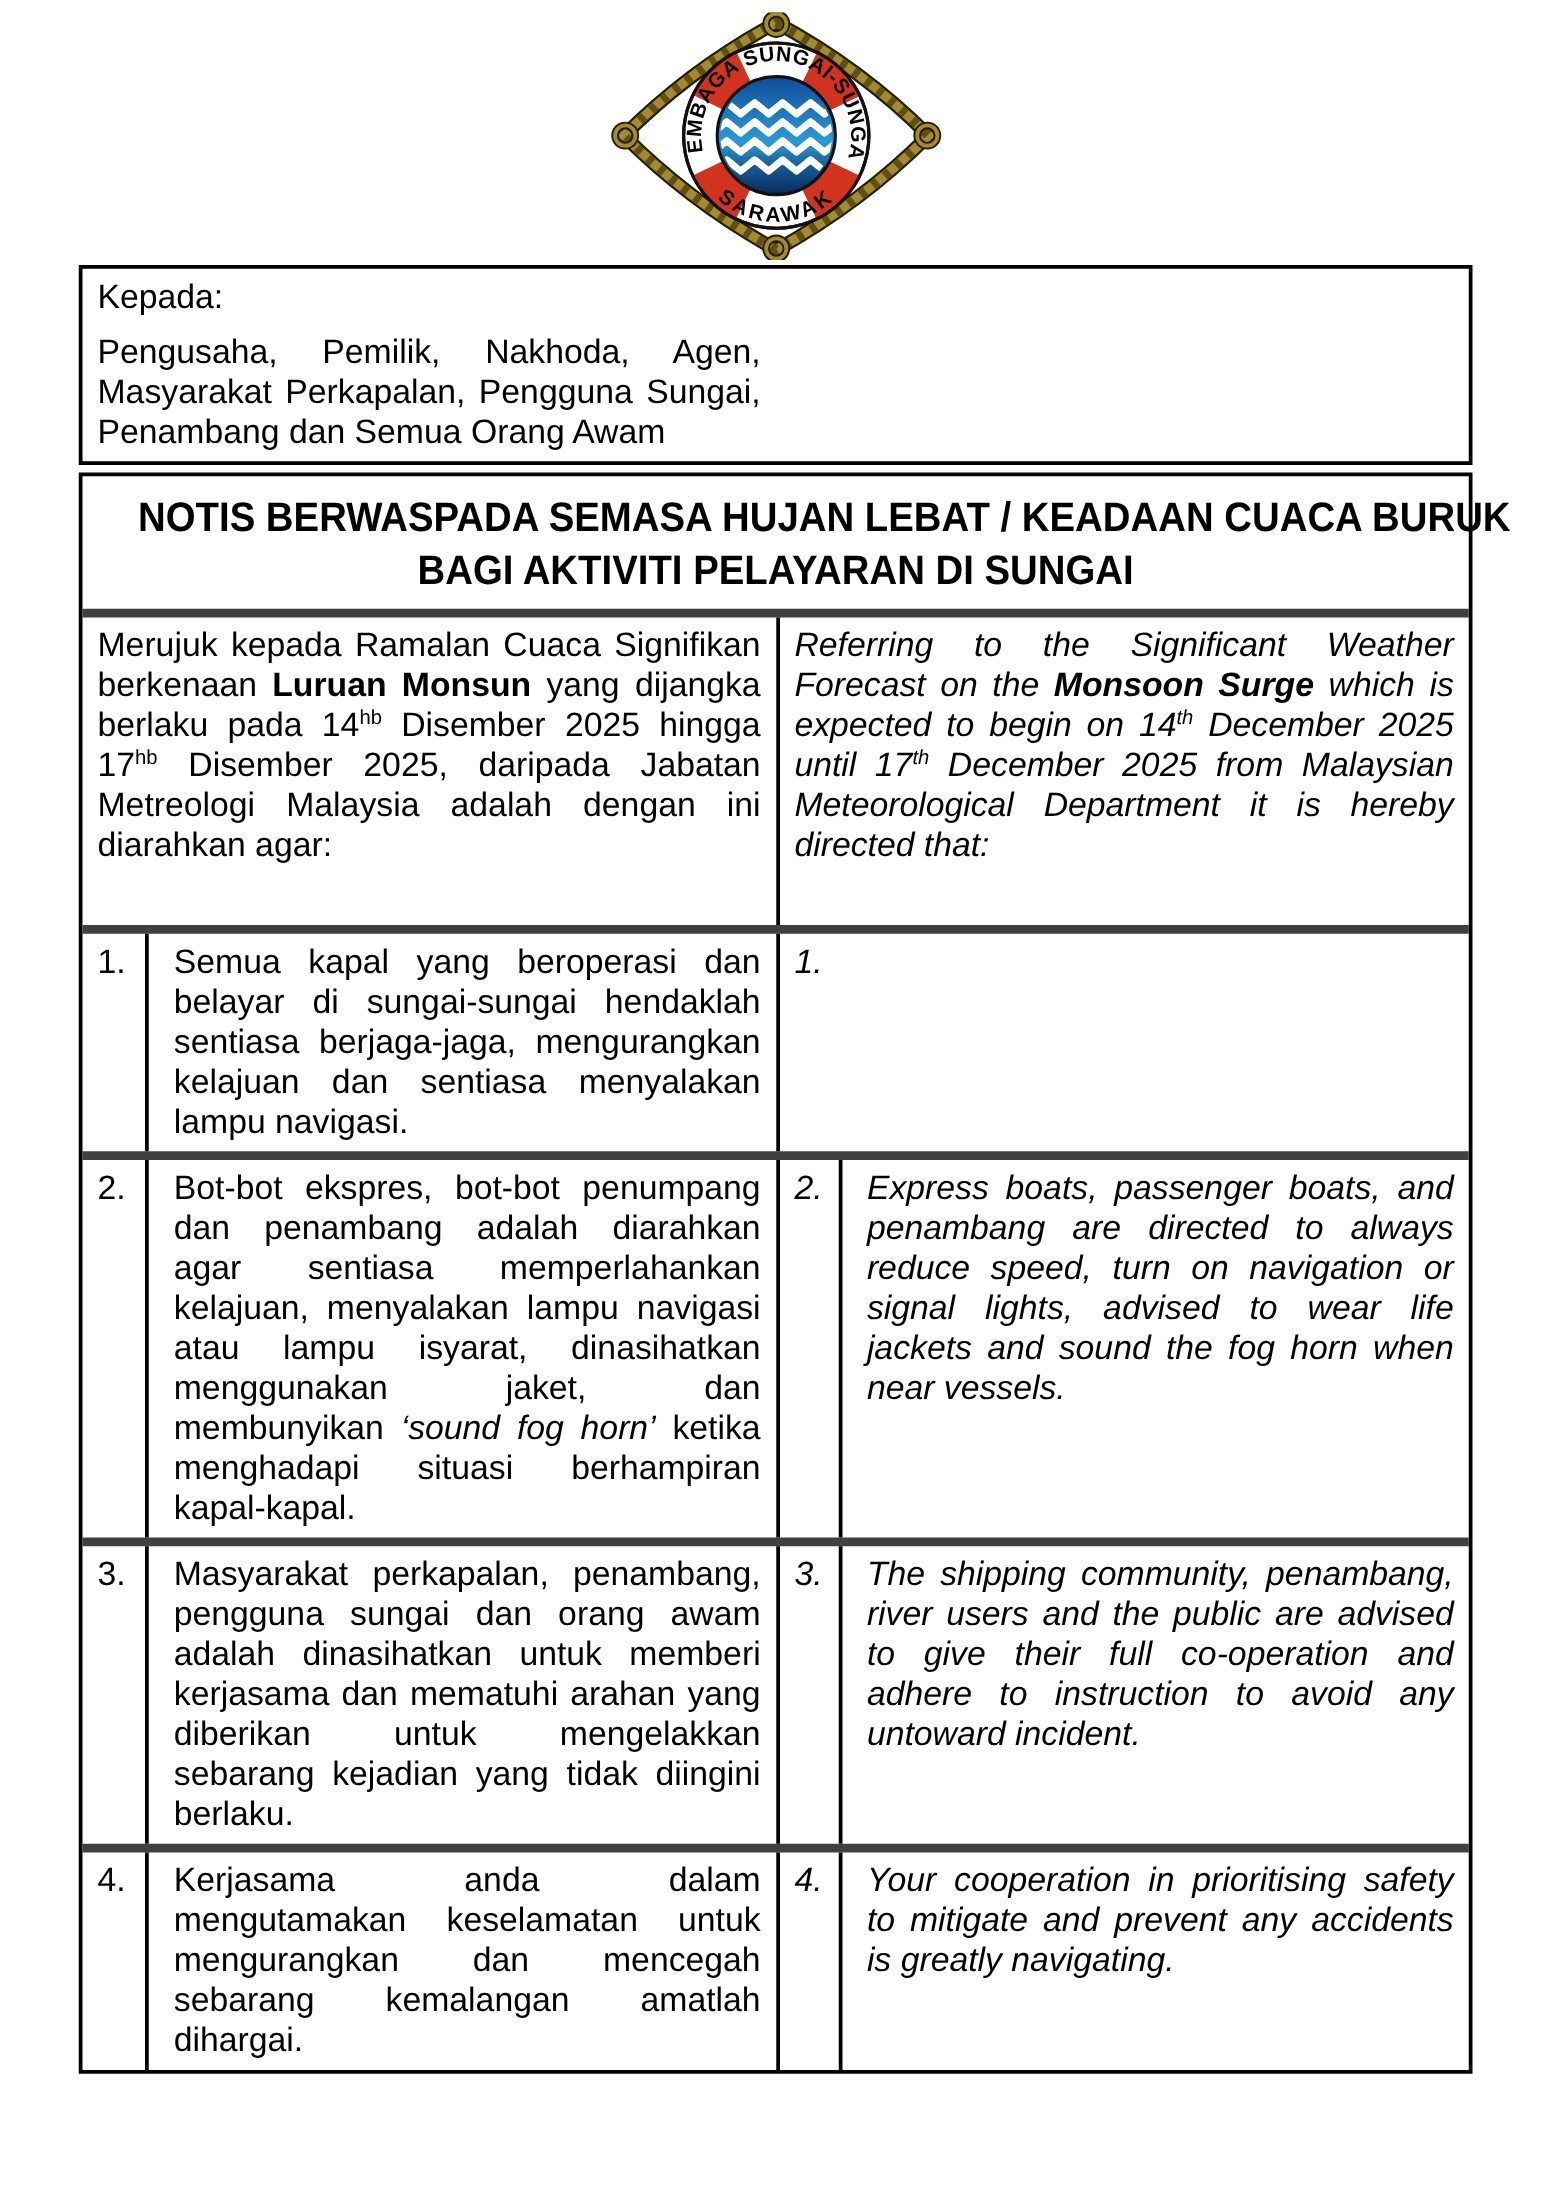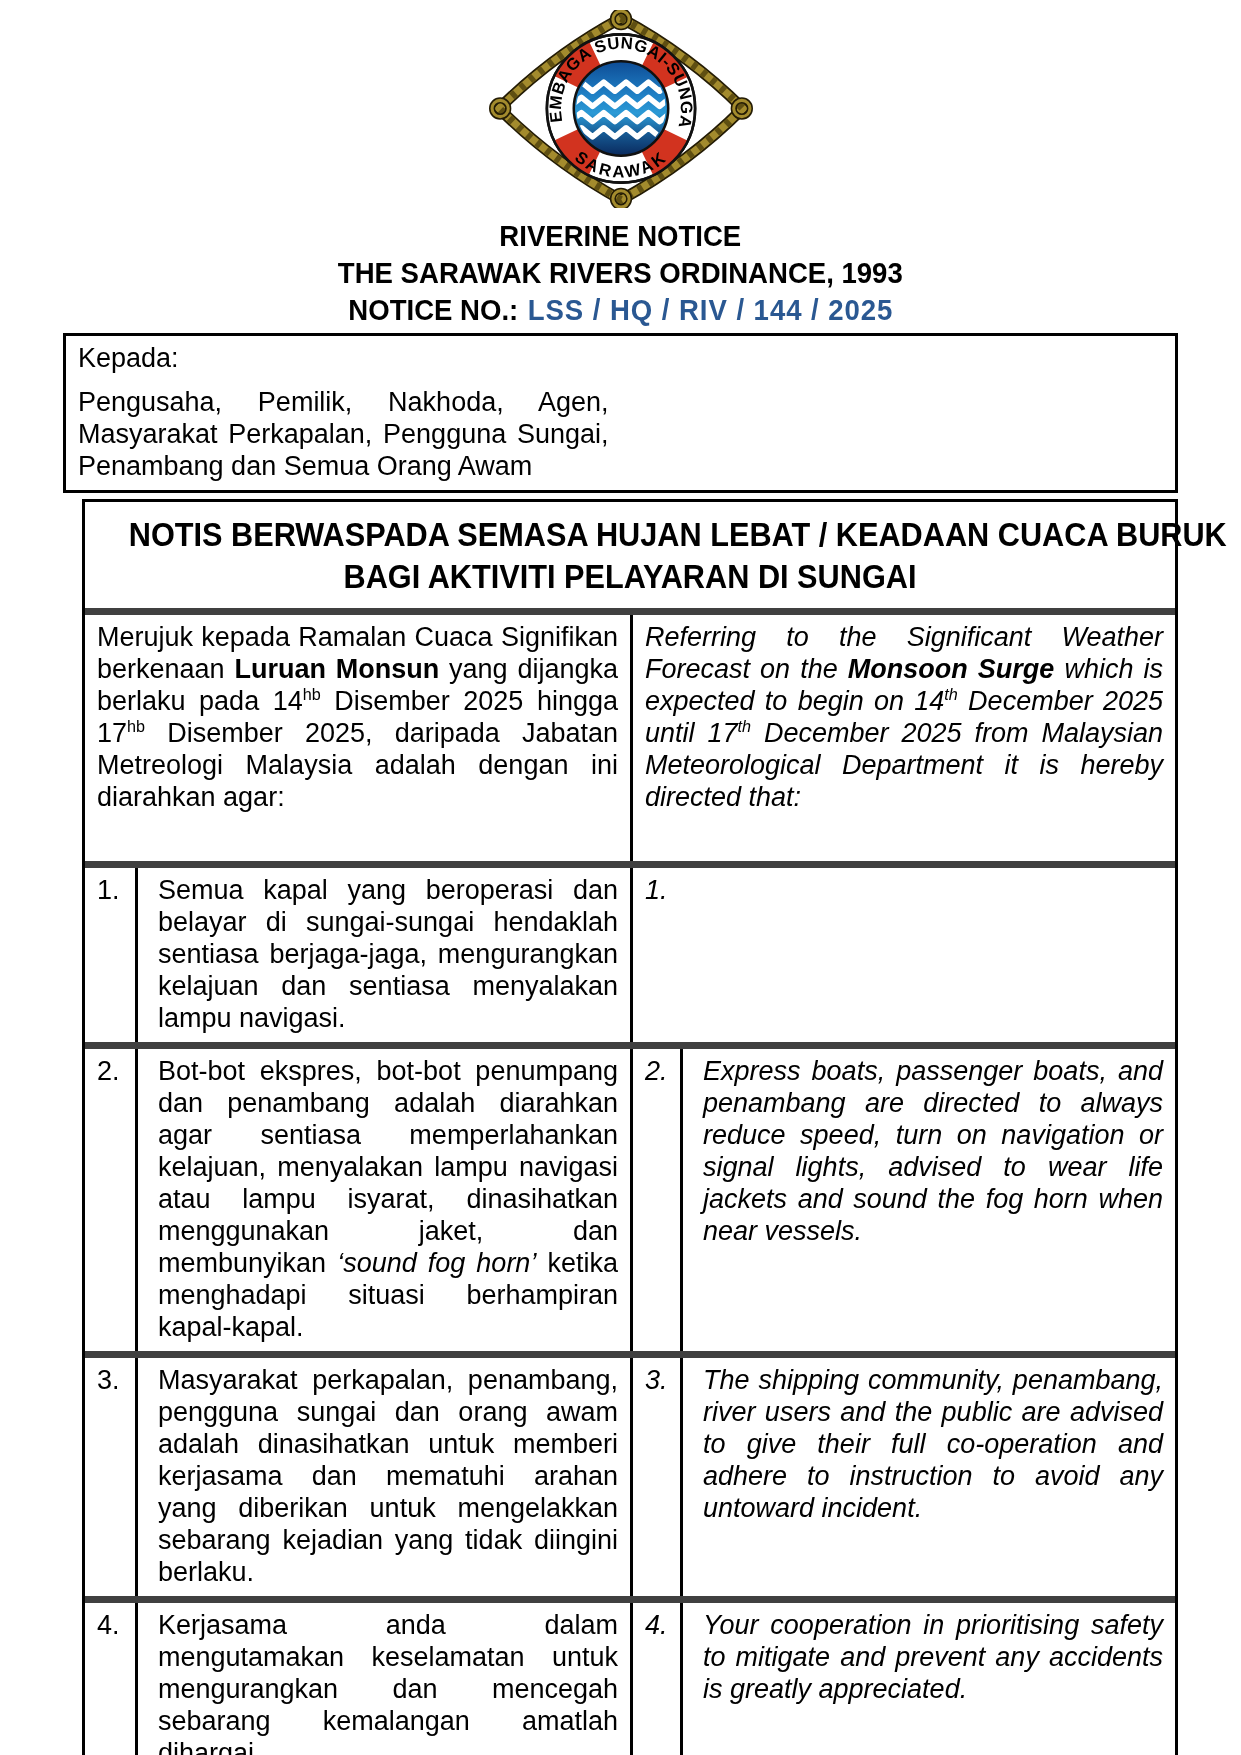--- a/index.html
+++ b/index.html
@@ -12,21 +12,21 @@
   }
   .page { padding: 10px 63px 0; }
 
   .logo-row { display: flex; justify-content: center; }
 
   .titles { text-align: center; font-weight: 700; font-size: 29px; line-height: 37px; margin-top: 10px; }
   .squeeze { display: inline-block; transform: scaleX(0.95); transform-origin: center; white-space: nowrap; }
   .notice-line .value { color: #2A5892; margin-left: 10px; letter-spacing: 1px; }
 
   .tbl { border: 3px solid #000; margin-top: 0; }
-  .tbl-main { margin-top: 6px; margin-left: 19px; }
+  .tbl-main { margin-top: 6px; }
   .recipients-tbl { margin-top: 4px; }
   .row { display: flex; align-items: stretch; }
   .row + .row { border-top: 7px solid #404040; }
   .cell { padding: 6px 12px 8px; }
   .cell + .cell { border-left: 3px solid #000; }
   .half { width: 50%; flex: none; }
   .en { font-style: italic; }
 
   .body-text { font-size: 27px; line-height: 32px; text-align: justify; hyphens: none; }
   .label-line { margin-bottom: 12px; text-align: left; }
@@ -100,33 +100,20 @@
         <text font-size="16.5" letter-spacing="0.5">
           <textPath href="#arcTop" startOffset="50%" text-anchor="middle">LEMBAGA SUNGAI-SUNGAI</textPath>
         </text>
         <text font-size="16.5" letter-spacing="2.5">
           <textPath href="#arcBot" startOffset="50%" text-anchor="middle">SARAWAK</textPath>
         </text>
       </g>
     </svg>
   </div>
 
-  <div class="titles">
-    <div>
-      <span class="squeeze">RIVERINE NOTICE</span>
-    </div>
-    <div>
-      <span class="squeeze">THE SARAWAK RIVERS ORDINANCE, 1993</span>
-    </div>
-    <div class="notice-line">
-      <span class="squeeze">
-        <span>NOTICE NO.:</span><span class="value">LSS / HQ / RIV / 144 / 2025</span>
-      </span>
-    </div>
-  </div>
 
   <div class="tbl recipients-tbl">
     <div class="row">
       <div class="cell half body-text">
         <div class="label-line">Kepada:</div>
         <div>Pengusaha, Pemilik, Nakhoda, Agen, Masyarakat Perkapalan, Pengguna Sungai, Penambang dan Semua Orang Awam</div>
       </div>
     </div>
   </div>
 
@@ -161,18 +148,18 @@
       <div class="cell num-cell">3.</div>
       <div class="cell item-text body-text">Masyarakat perkapalan, penambang, pengguna sungai dan orang awam adalah dinasihatkan untuk memberi kerjasama dan mematuhi arahan yang diberikan untuk mengelakkan sebarang kejadian yang tidak diingini berlaku.</div>
       <div class="cell num-cell en">3.</div>
       <div class="cell item-text body-text en">The shipping community, penambang, river users and the public are advised to give their full co-operation and adhere to instruction to avoid any untoward incident.</div>
     </div>
 
     <div class="row">
       <div class="cell num-cell">4.</div>
       <div class="cell item-text body-text">Kerjasama anda dalam mengutamakan keselamatan untuk mengurangkan dan mencegah sebarang kemalangan amatlah dihargai.</div>
       <div class="cell num-cell en">4.</div>
-      <div class="cell item-text body-text en">Your cooperation in prioritising safety to mitigate and prevent any accidents is greatly appreciated.</div>
+      <div class="cell item-text body-text en">Your cooperation in prioritising safety to mitigate and prevent any accidents is greatly navigating.</div>
     </div>
 
   </div>
 
 </div>
 
 </body></html>

